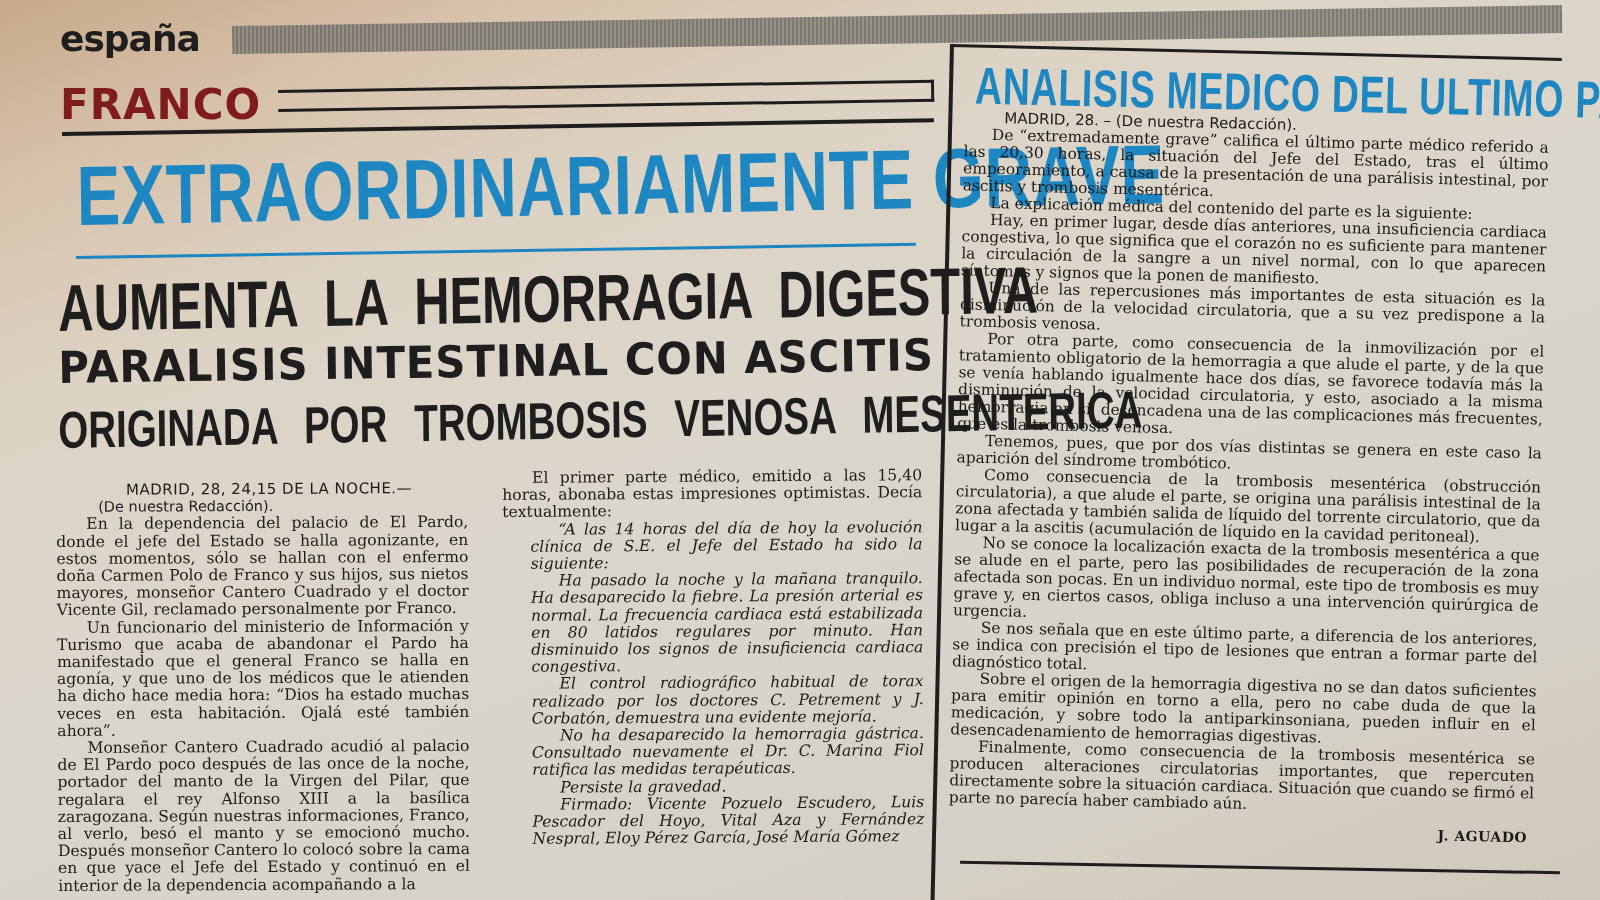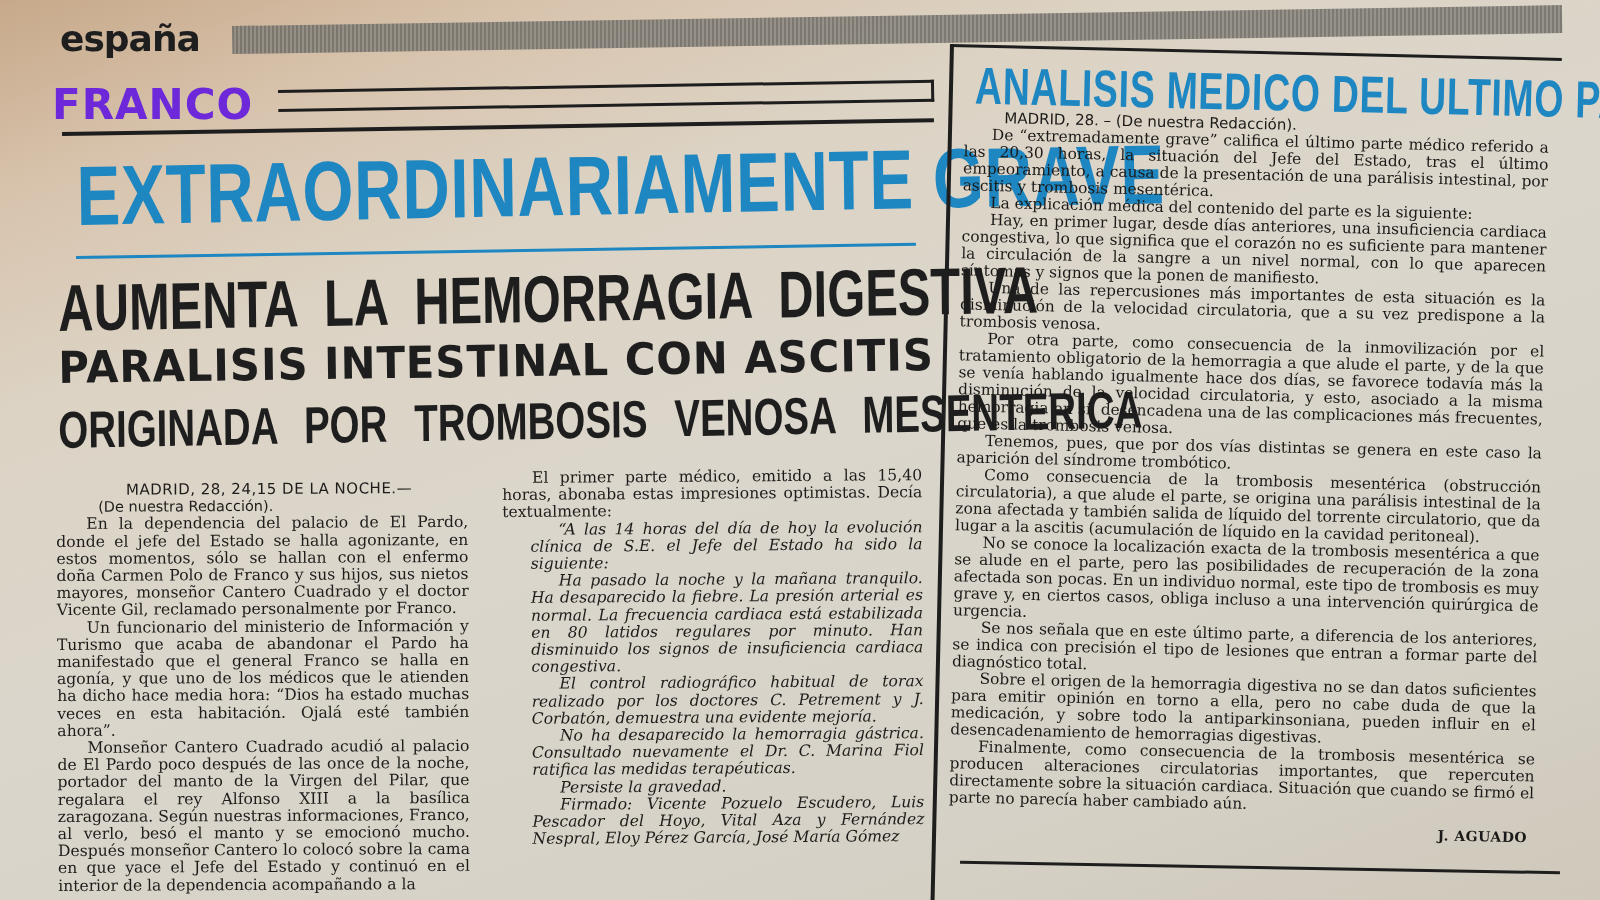--- a/index.html
+++ b/index.html
@@ -17,23 +17,23 @@
     position: absolute; left: 60px; top: 18px;
     font-family: "DejaVu Sans", sans-serif; font-weight: 700;
     font-size: 36px; letter-spacing: -1px; color: #1e1e1e;
   }
   .section-band {
     position: absolute; left: 232px; top: 26px; width: 1330px; height: 28px;
     background: repeating-linear-gradient(90deg, #6c6a64 0 2px, #8a8780 2px 4px);
     opacity: 0.85; transform: rotate(-0.9deg); transform-origin: left top;
   }
   .topic-label {
-    position: absolute; left: 52px; top: 80px;
+    position: absolute; left: 60px; top: 80px;
     font-family: "DejaVu Sans", sans-serif; font-weight: 700;
-    font-size: 42px; letter-spacing: 1px; color: #6d28d9;
+    font-size: 42px; letter-spacing: 1px; color: #7f1d1d;
   }
   .topic-rule {
     position: absolute; left: 278px; top: 90px; width: 656px; height: 22px;
     border: 3px solid #1e1e1e; border-left: none;
     transform: rotate(-0.9deg); transform-origin: left top;
   }
   .topic-rule-bottom {
     position: absolute; left: 62px; top: 132px; width: 872px; height: 0;
     border-top: 4px solid #1e1e1e;
     transform: rotate(-0.9deg); transform-origin: left top;

